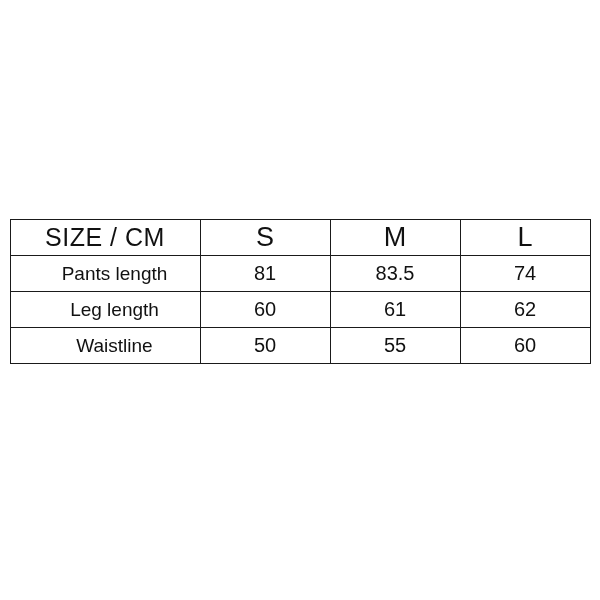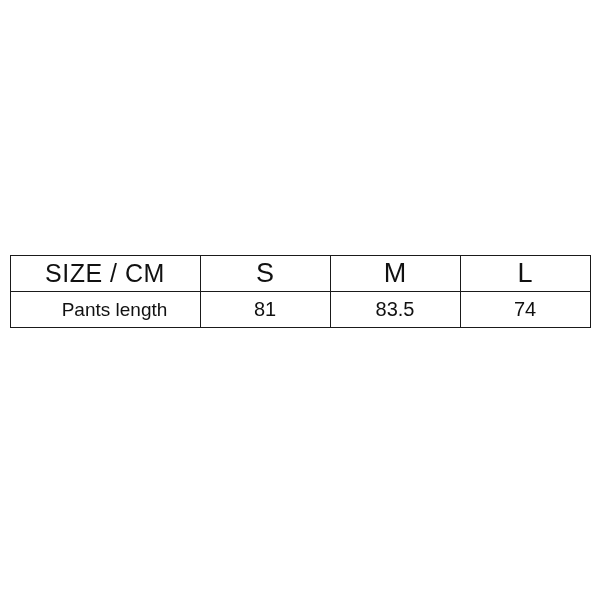--- a/index.html
+++ b/index.html
@@ -86,15 +86,27 @@
         <th class="head-size">L</th>
       </tr>
     </thead>
     <tbody>
       <tr>
         <td class="row-label">Pants length</td>
         <td class="val">81</td>
         <td class="val">83.5</td>
         <td class="val">74</td>
       </tr>
+      <tr>
+        <td class="row-label">Leg length</td>
+        <td class="val">60</td>
+        <td class="val">61</td>
+        <td class="val">62</td>
+      </tr>
+      <tr>
+        <td class="row-label">Waistline</td>
+        <td class="val">50</td>
+        <td class="val">55</td>
+        <td class="val">60</td>
+      </tr>
     </tbody>
   </table>
 </div>
 
 </body></html>

